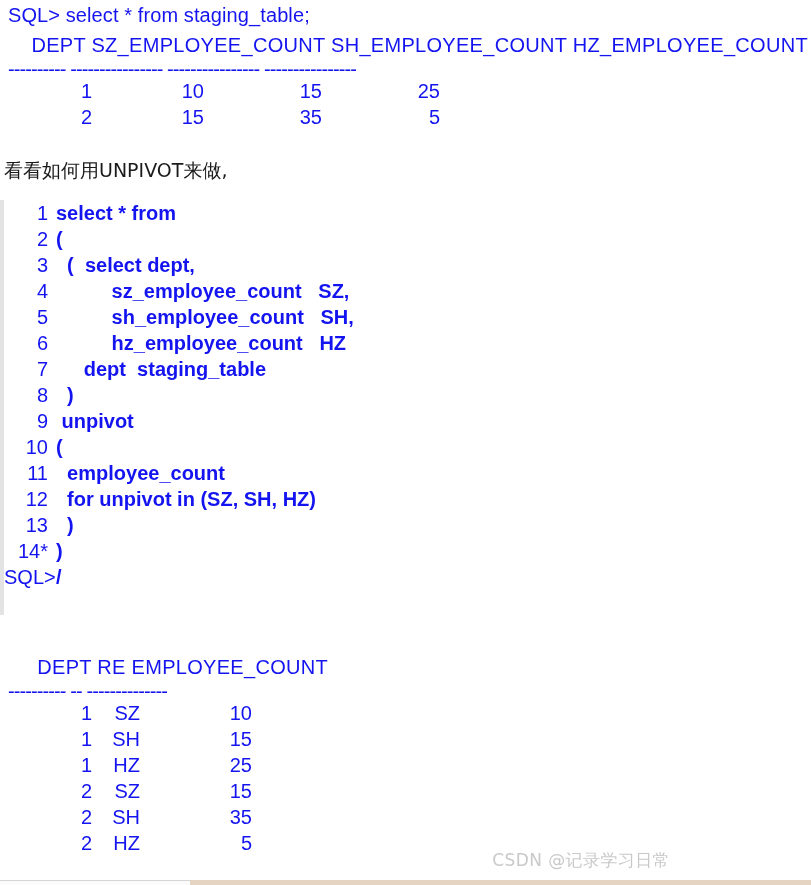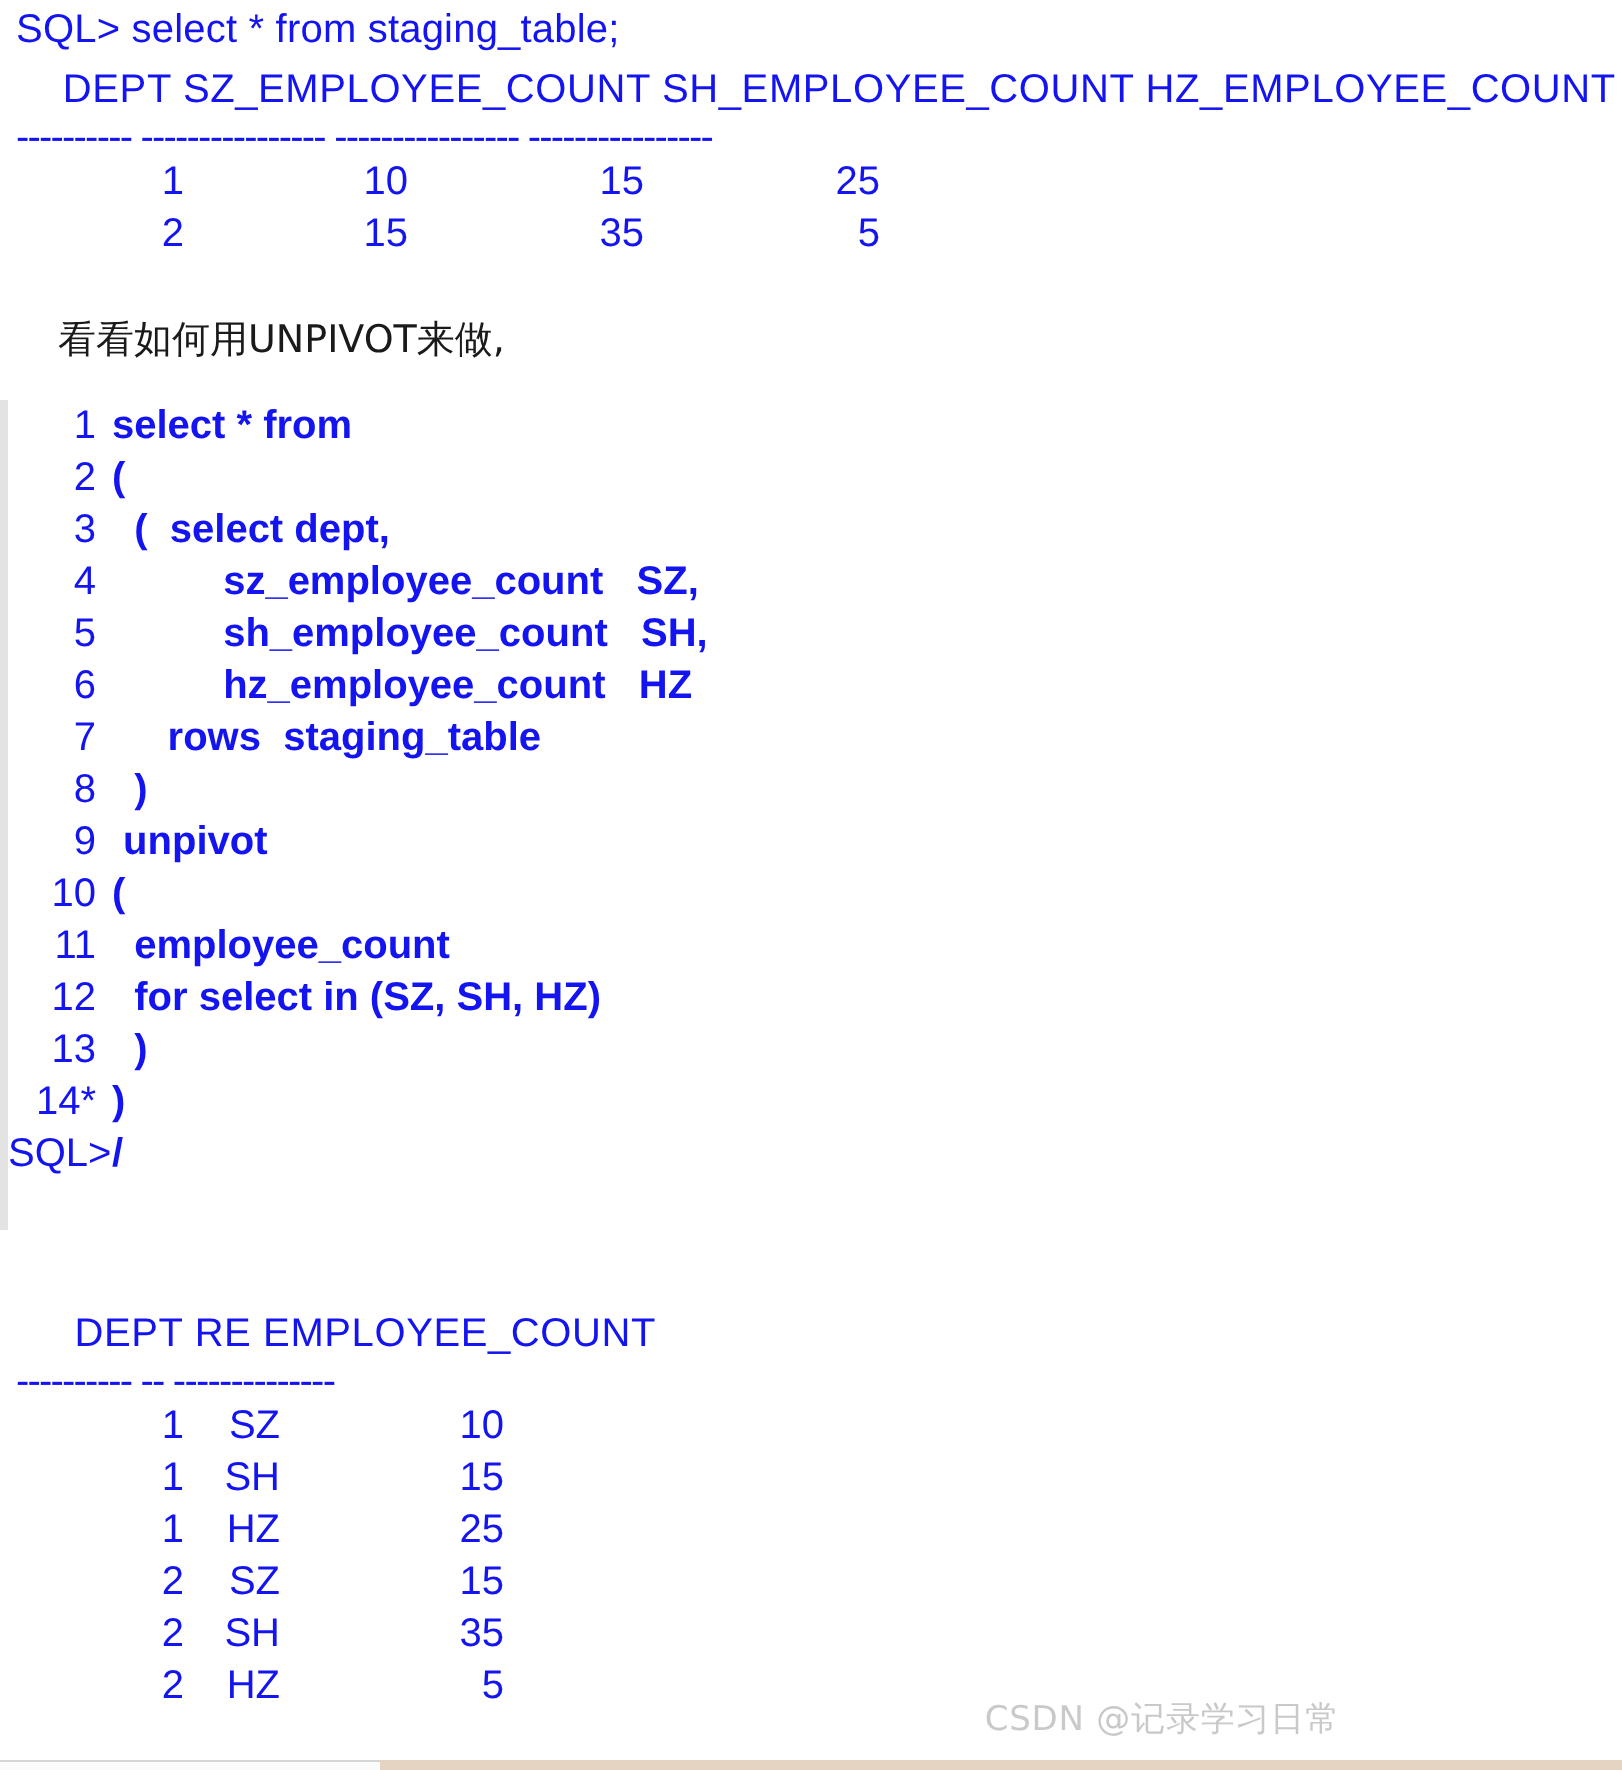--- a/index.html
+++ b/index.html
@@ -75,21 +75,20 @@
   
   #cn-note {
     position: absolute;
     left: 4px;
     top: 157px;
     font-family: "DejaVu Sans", "Liberation Sans", sans-serif;
     font-size: 19px;
     line-height: 26px;
     color: #1a1a1a;
     white-space: pre;
-    margin-left: 25px;
   }
 
   
   #code-block {
     position: absolute;
     left: 0;
     top: 200px;
     width: 760px;
     height: 415px;
     border-left: 4px solid #e3e3e3;
@@ -246,41 +245,41 @@
     <div class="code-line">
       <span class="ln">5</span>
       <span class="code-txt">          sh_employee_count   SH,</span>
     </div>
     <div class="code-line">
       <span class="ln">6</span>
       <span class="code-txt">          hz_employee_count   HZ</span>
     </div>
     <div class="code-line">
       <span class="ln">7</span>
-      <span class="code-txt">     rows  staging_table</span>
+      <span class="code-txt">     dept  staging_table</span>
     </div>
     <div class="code-line">
       <span class="ln">8</span>
       <span class="code-txt">  )</span>
     </div>
     <div class="code-line">
       <span class="ln">9</span>
       <span class="code-txt"> unpivot</span>
     </div>
     <div class="code-line">
       <span class="ln">10</span>
       <span class="code-txt">(</span>
     </div>
     <div class="code-line">
       <span class="ln">11</span>
       <span class="code-txt">  employee_count</span>
     </div>
     <div class="code-line">
       <span class="ln">12</span>
-      <span class="code-txt">  for select in (SZ, SH, HZ)</span>
+      <span class="code-txt">  for unpivot in (SZ, SH, HZ)</span>
     </div>
     <div class="code-line">
       <span class="ln">13</span>
       <span class="code-txt">  )</span>
     </div>
     <div class="code-line">
       <span class="ln">14*</span>
       <span class="code-txt">)</span>
     </div>
     <div class="code-line">

